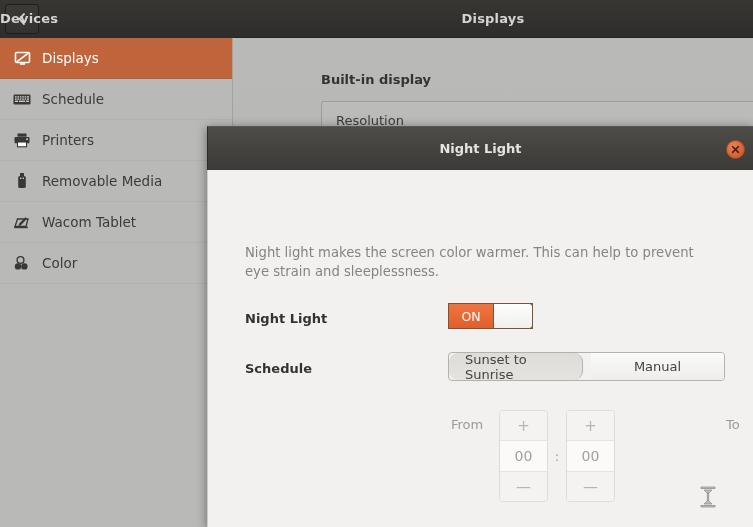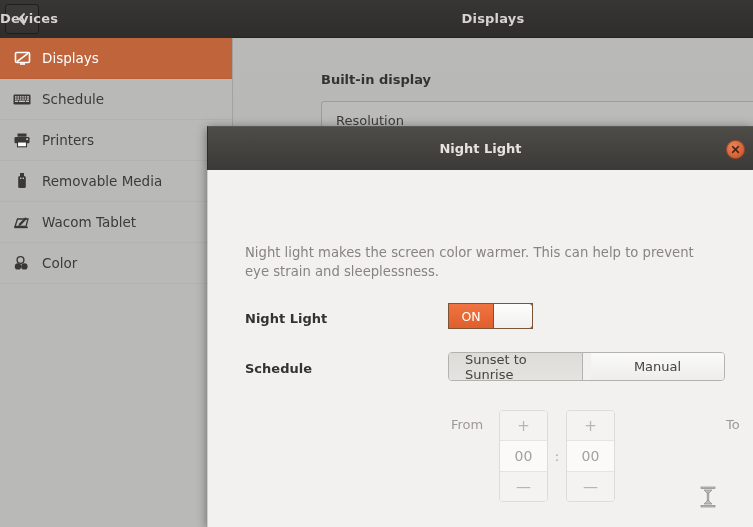--- a/index.html
+++ b/index.html
@@ -137,20 +137,21 @@
     border: 1px solid #b4b2ae; border-radius: 4px; overflow: hidden;
   }
   .segmented .seg {
     display: flex; align-items: center; justify-content: center;
     font-size: 13px; color: #46443f; padding: 0 16px;
     background: linear-gradient(to bottom, #fafaf9 0%, #eeedeb 100%);
   }
   .segmented .seg.active {
     background: linear-gradient(to bottom, #dddcd8 0%, #e4e3df 100%);
     border-right: 1px solid #b4b2ae;
+    border-radius: 9px;
   }
   #seg-sunset { width: 134px; }
   #seg-manual { width: 133px; margin-left: 8px; }
 
   
   .time-group { position: absolute; display: flex; align-items: center; }
   #from-group { left: 291px; top: 240px; }
   .time-label {
     position: absolute; font-size: 13px; color: #9d9a96;
   }

